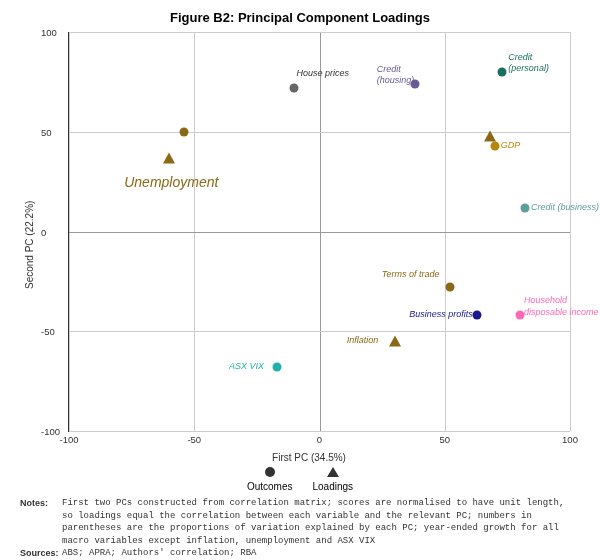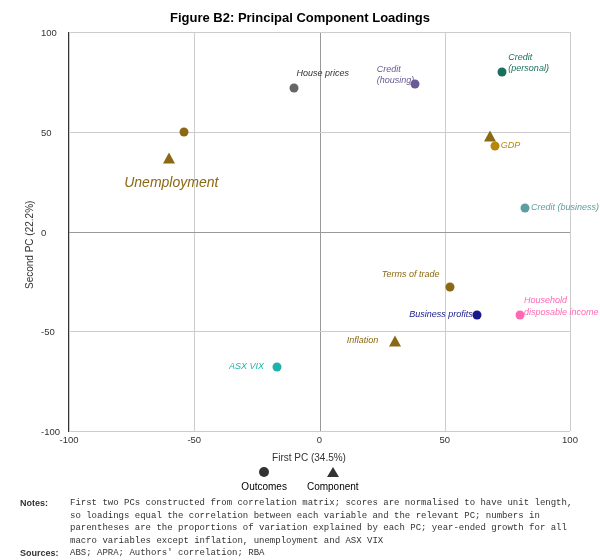--- a/index.html
+++ b/index.html
@@ -112,21 +112,21 @@
       border-bottom: 10px solid #333;
     }
     .notes-section {
       font-size: 9px;
       color: #333;
       line-height: 1.4;
       margin-top: 2px;
     }
     .notes-row {
       display: flex;
-      gap: 8px;
+      gap: 0;
     }
     .notes-label {
       font-weight: bold;
       min-width: 42px;
     }
     .notes-text {
       flex: 1;
       font-family: Liberation Mono, monospace;
     }
   </style>
@@ -192,21 +192,21 @@
     </div>
   </div>
 
   <div class="legend">
     <div class="legend-item">
       <div class="legend-circle"></div>
       <span>Outcomes</span>
     </div>
     <div class="legend-item">
       <div class="legend-triangle"></div>
-      <span>Component</span>
+      <span>Loadings</span>
     </div>
   </div>
 
   <div class="notes-section">
     <div class="notes-row">
       <span class="notes-label">Notes:</span>
       <span class="notes-text">
         First two PCs constructed from correlation matrix; scores are normalised to have unit length, so loadings equal the correlation between each variable and the relevant PC; numbers in parentheses are the proportions of variation explained by each PC; year-ended growth for all macro variables except inflation, unemployment and ASX VIX
       </span>
     </div>

